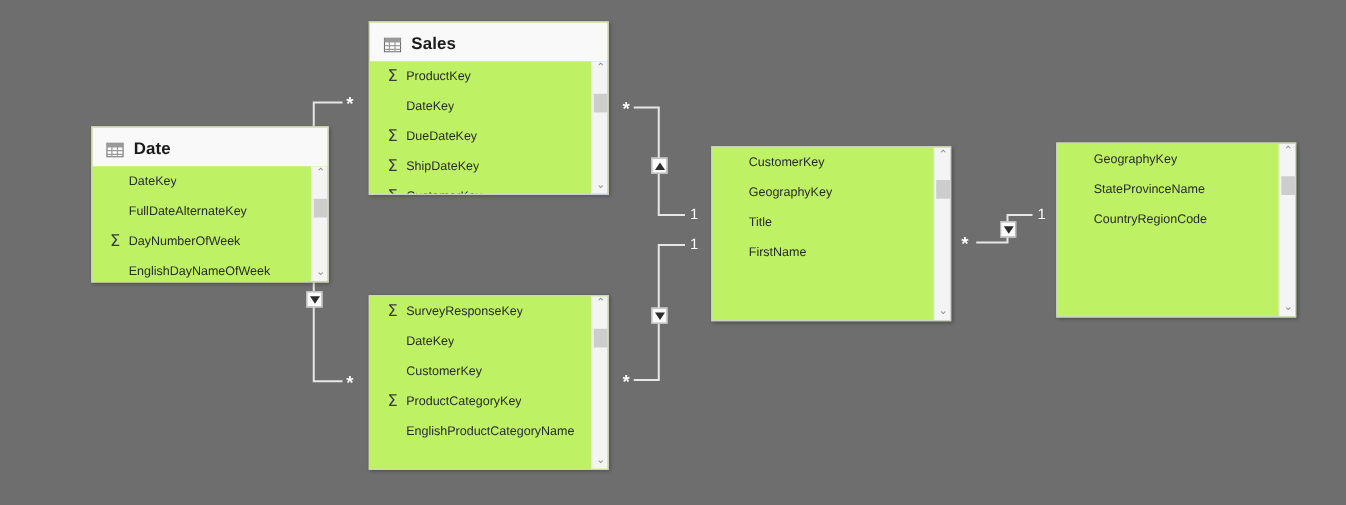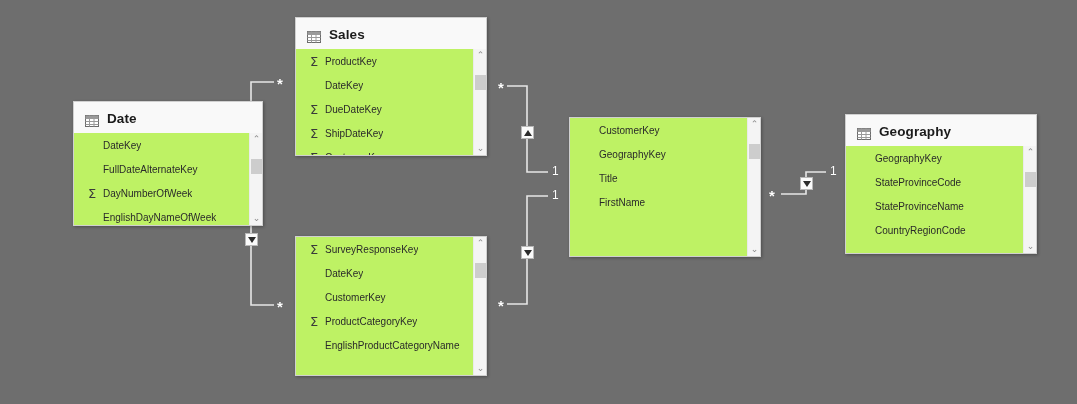--- a/index.html
+++ b/index.html
@@ -356,44 +356,28 @@
             </div>
           </div>
           <div class="vscroll">
             <div class="arrow top">⌃</div>
             <div class="thumb" style="top: 26px; height: 15px;"></div>
             <div class="arrow bottom">⌄</div>
           </div>
         </div>
       </div>
       <div class="table-card" style="left: 845px; top: 114px; width: 192px; height: 140px;">
-        <div class="table-header">
-          <span class="table-icon"><svg viewBox="0 0 14 12" width="14" height="12">
-              <rect x="0.5" y="0.5" width="13" height="11" fill="#ffffff" stroke="#6b6b6b"></rect>
-              <rect x="0.5" y="0.5" width="13" height="3" fill="#9a9a9a"></rect>
-              <line x1="0.5" x2="13.5" y1="3.5" y2="3.5" stroke="#9a9a9a" stroke-width="1"></line>
-              <line x1="0.5" x2="13.5" y1="6.5" y2="6.5" stroke="#9a9a9a" stroke-width="1"></line>
-              <line x1="0.5" x2="13.5" y1="9.5" y2="9.5" stroke="#9a9a9a" stroke-width="1"></line>
-              <line x1="4.5" x2="4.5" y1="0.5" y2="11.5" stroke="#9a9a9a" stroke-width="1"></line>
-              <line x1="9" x2="9" y1="0.5" y2="11.5" stroke="#9a9a9a" stroke-width="1"></line>
-            </svg></span>
-          <span class="table-title">Geography</span>
-        </div>
         <div class="table-body">
           <div class="field-list">
             <div class="field-row">
               <span class="sigma blank">Σ</span>
               <span class="field-name">GeographyKey</span>
             </div>
             <div class="field-row">
               <span class="sigma blank">Σ</span>
-              <span class="field-name">StateProvinceCode</span>
-            </div>
-            <div class="field-row">
-              <span class="sigma blank">Σ</span>
               <span class="field-name">StateProvinceName</span>
             </div>
             <div class="field-row">
               <span class="sigma blank">Σ</span>
               <span class="field-name">CountryRegionCode</span>
             </div>
           </div>
           <div class="vscroll">
             <div class="arrow top">⌃</div>
             <div class="thumb" style="top: 26px; height: 15px;"></div>

